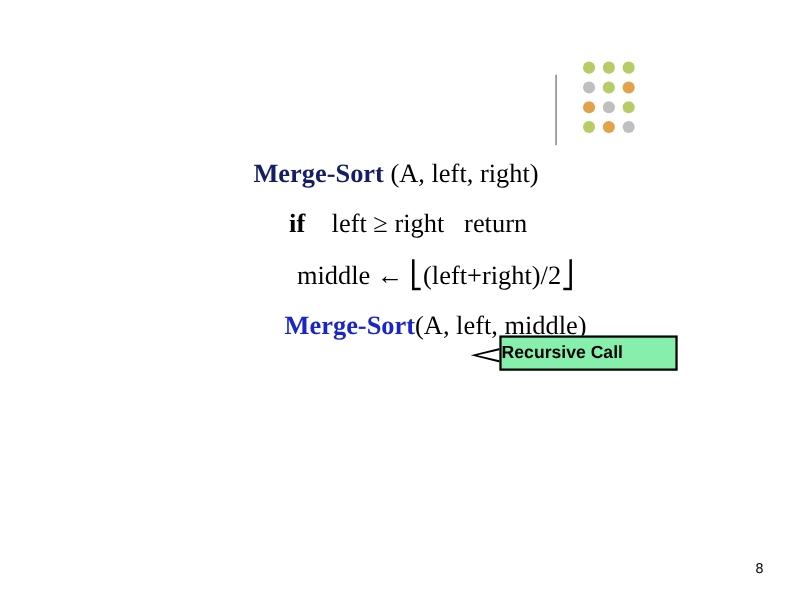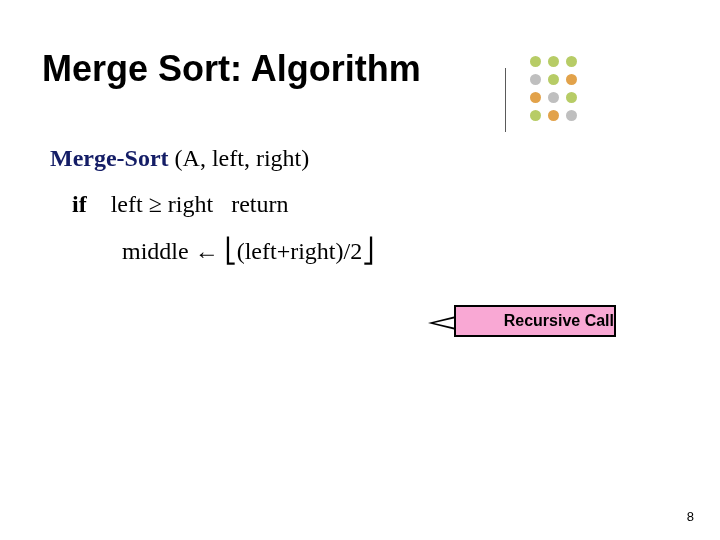--- a/index.html
+++ b/index.html
@@ -39,42 +39,43 @@
     position: absolute;
     border-radius: 50%;
   }
   .algo {
     position: absolute;
     left: 50px;
     top: 128px;
     right: 50px;
     font-size: 24px;
     line-height: 1.35;
+    text-align: center;
   }
   .line {
     margin-top: 14px;
   }
   .indent1 { margin-left: 22px; }
   .indent2 { margin-left: 72px; }
   .bold { font-weight: 700; }
   .blue { color: #1a26c9; }
   .navy { color: #141d66; }
   .callout {
     position: absolute;
     left: 454px;
     top: 305px;
     width: 158px;
     height: 28px;
     border: 2px solid #000;
-    background: #f9a8d4;
+    background: #86efac;
     font-family: Arial, Helvetica, sans-serif;
     font-weight: 700;
     font-size: 16px;
     color: #000;
-    text-align: right;
+    text-align: left;
     line-height: 28px;
   }
   .callout-arrow {
     position: absolute;
     left: 428px;
     top: 316px;
     width: 0;
     height: 0;
     border-top: 7px solid transparent;
     border-bottom: 7px solid transparent;
@@ -97,21 +98,20 @@
     font-family: Arial, Helvetica, sans-serif;
     font-size: 13px;
     color: #000;
   }
 </style>
 </head>
 <body>
 
 <div class="slide">
 
-  <div class="title">Merge Sort: Algorithm</div>
 
   <div class="deco-vline"></div>
   <div class="deco-dot" style="left:530px; top:56px; width:11px; height:11px; background:#b7cc66;"></div>
   <div class="deco-dot" style="left:548px; top:56px; width:11px; height:11px; background:#b7cc66;"></div>
   <div class="deco-dot" style="left:566px; top:56px; width:11px; height:11px; background:#b7cc66;"></div>
   <div class="deco-dot" style="left:530px; top:74px; width:11px; height:11px; background:#bfbfbf;"></div>
   <div class="deco-dot" style="left:548px; top:74px; width:11px; height:11px; background:#b7cc66;"></div>
   <div class="deco-dot" style="left:566px; top:74px; width:11px; height:11px; background:#e2a24a;"></div>
   <div class="deco-dot" style="left:530px; top:92px; width:11px; height:11px; background:#e2a24a;"></div>
   <div class="deco-dot" style="left:548px; top:92px; width:11px; height:11px; background:#bfbfbf;"></div>
@@ -128,20 +128,23 @@
 
     <div class="line indent1">
       <span class="bold">if</span>&nbsp;&nbsp;&nbsp;&nbsp;<span>left ≥ right</span>&nbsp;&nbsp;&nbsp;<span>return</span>
     </div>
 
 
     <div class="line indent2">
       <span>middle ← ⎣(left+right)/2⎦</span>
     </div>
 
+    <div class="line indent2">
+      <span class="bold blue">Merge-Sort</span><span>(A, left, middle)</span>
+    </div>
 
 
 
   </div>
 
   <div class="callout-arrow"></div>
   <div class="callout-arrow-inner"></div>
   <div class="callout">
     <span>Recursive Call</span>
   </div>

